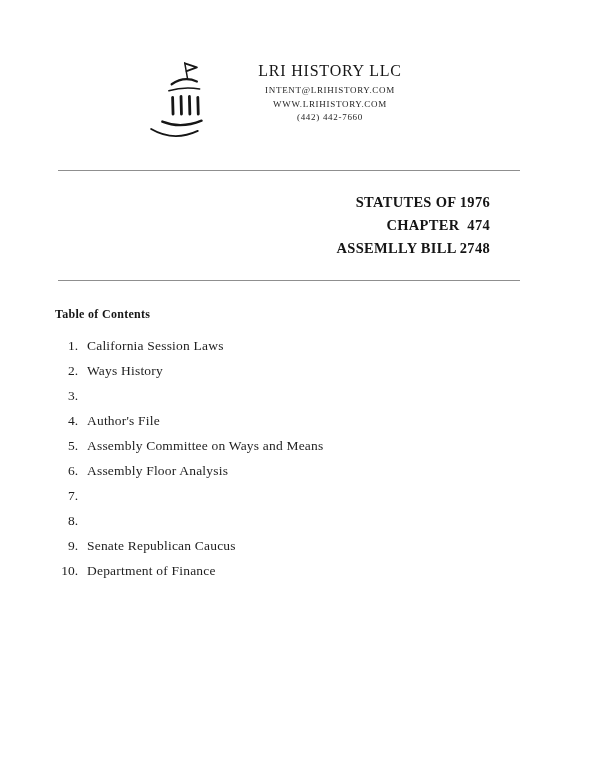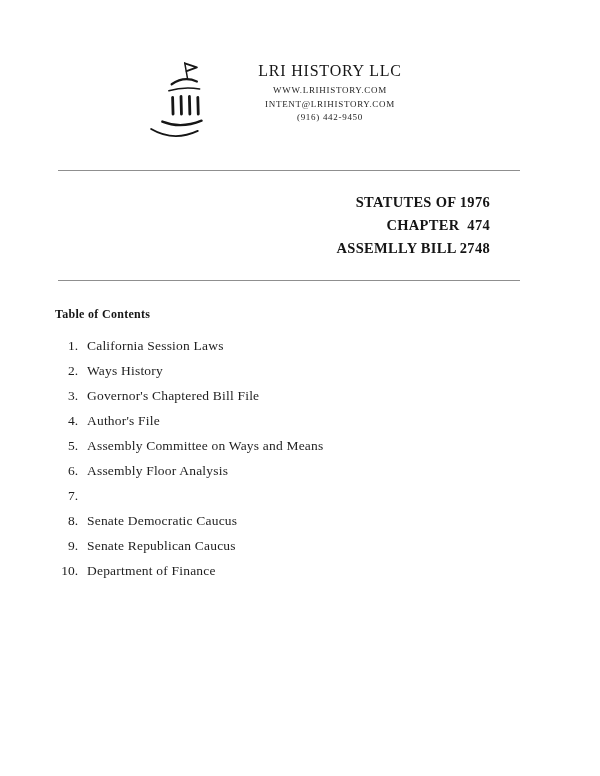--- a/index.html
+++ b/index.html
@@ -124,23 +124,23 @@
           <path d="M49 39 L49.5 58" stroke-width="3"></path>
           <path d="M58 40 L58.5 58" stroke-width="3"></path>
 
           <path d="M20 66 Q 40 74 62 65" stroke-width="2.6"></path>
           <path d="M8 74 Q 32 88 58 76" stroke-width="2"></path>
         </g>
       </svg>
     </div>
     <div class="company-block">
       <div class="company-name">LRI HISTORY LLC</div>
+      <div class="company-line">INTENT@LRIHISTORY.COM</div>
       <div class="company-line">WWW.LRIHISTORY.COM</div>
-      <div class="company-line">INTENT@LRIHISTORY.COM</div>
-      <div class="company-line">(916) 442-9450</div>
+      <div class="company-line">(442) 442-7660</div>
     </div>
   </header>
 
   <hr class="rule rule-1">
 
   <section class="title-block">
     <div class="title-line">STATUTES OF 1976</div>
     <div class="title-line">CHAPTER  474</div>
     <div class="title-line">ASSEMLLY BILL 2748</div>
   </section>
@@ -153,40 +153,38 @@
     <div class="toc-item">
       <span class="toc-num">1.</span>
       <span class="toc-label">California Session Laws</span>
     </div>
     <div class="toc-item">
       <span class="toc-num">2.</span>
       <span class="toc-label">Ways History</span>
     </div>
     <div class="toc-item">
       <span class="toc-num">3.</span>
-      <span class="toc-label">Governor's Chaptered Bill File</span>
     </div>
     <div class="toc-item">
       <span class="toc-num">4.</span>
       <span class="toc-label">Author's File</span>
     </div>
     <div class="toc-item">
       <span class="toc-num">5.</span>
       <span class="toc-label">Assembly Committee on Ways and Means</span>
     </div>
     <div class="toc-item">
       <span class="toc-num">6.</span>
       <span class="toc-label">Assembly Floor Analysis</span>
     </div>
     <div class="toc-item">
       <span class="toc-num">7.</span>
     </div>
     <div class="toc-item">
       <span class="toc-num">8.</span>
-      <span class="toc-label">Senate Democratic Caucus</span>
     </div>
     <div class="toc-item">
       <span class="toc-num">9.</span>
       <span class="toc-label">Senate Republican Caucus</span>
     </div>
     <div class="toc-item">
       <span class="toc-num">10.</span>
       <span class="toc-label">Department of Finance</span>
     </div>
   </div>

